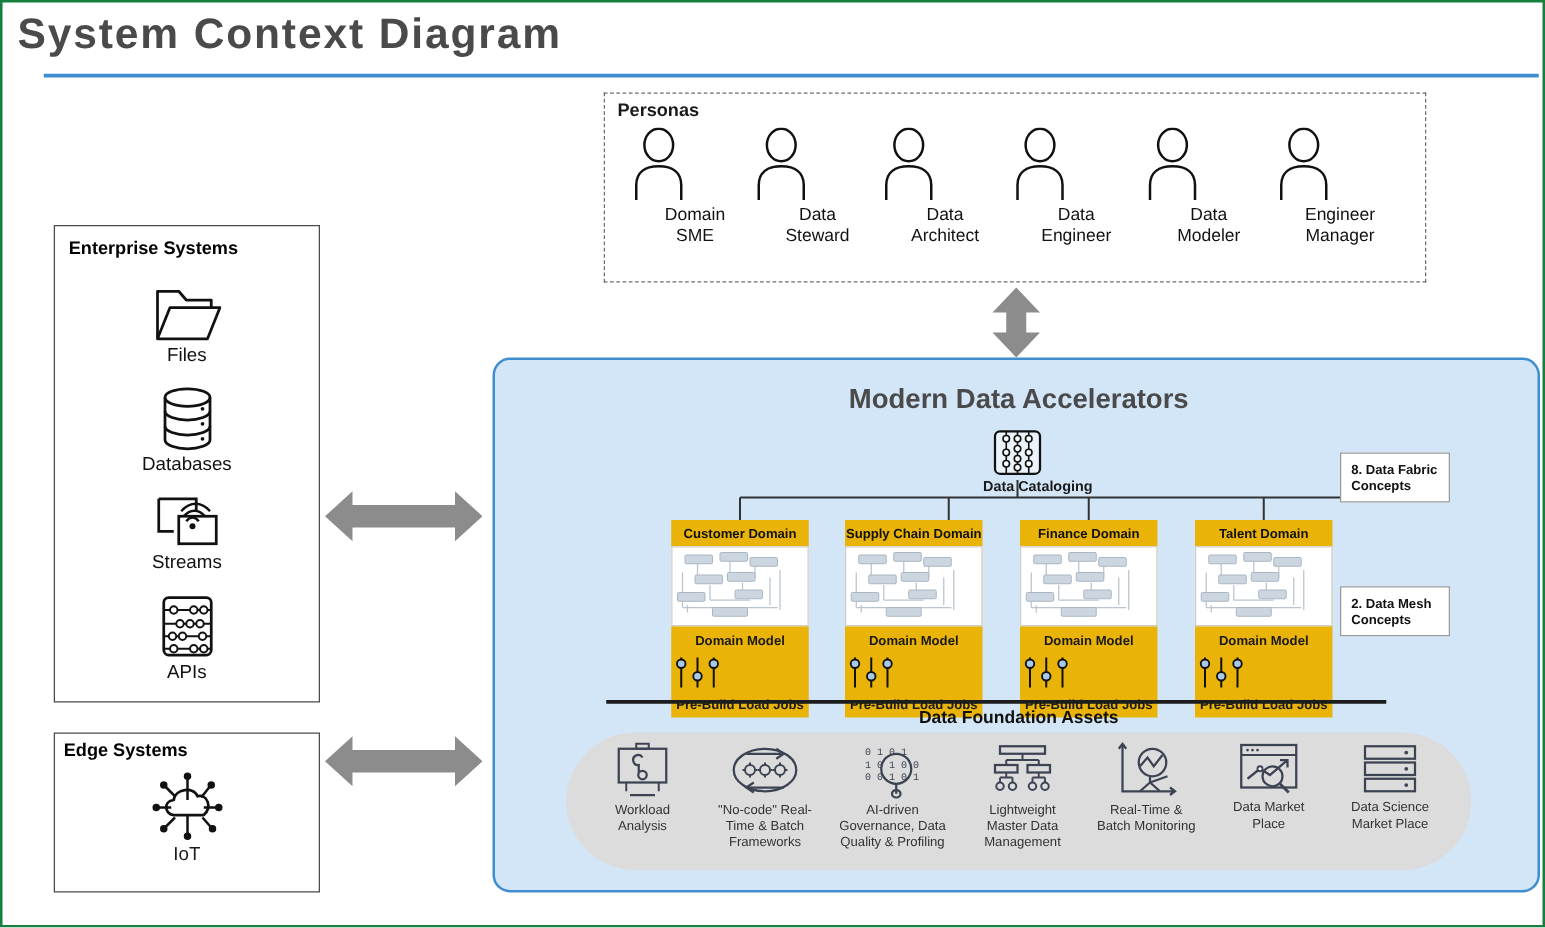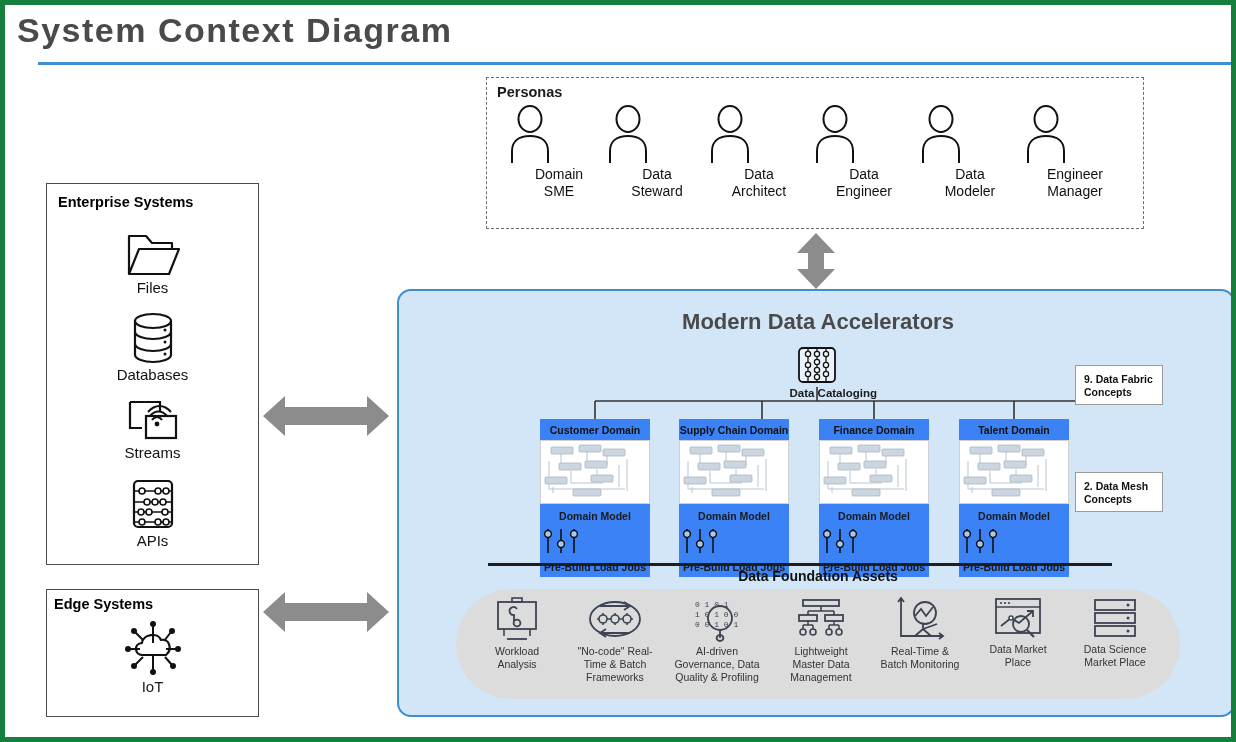--- a/index.html
+++ b/index.html
@@ -1,17 +1,17 @@
 <!DOCTYPE html>
 <html><head>
 <meta charset="utf-8">
 <style>
   html,body{margin:0;padding:0;background:#fff;}
   body{width:1236px;height:742px;font-family:"Liberation Sans",sans-serif;color:#1a1a1a;}
-  #page{position:relative;width:1236px;height:742px;box-sizing:border-box;border:5px solid #15803d;background:#fff;overflow:hidden;}
+  #page{position:relative;width:1236px;height:742px;box-sizing:border-box;border:2px solid #15803d;background:#fff;overflow:hidden;}
 
   
   #title{position:absolute;left:12px;top:6px;font-size:34px;font-weight:bold;color:#4a4a4a;letter-spacing:1.5px;}
   #title-rule{position:absolute;left:33px;top:57px;width:1196px;height:3px;background:#3f8ed0;}
 
   
   .solidbox{position:absolute;box-sizing:border-box;background:#fff;border:1px solid #4a4a4a;}
   .boxlabel{position:absolute;font-size:14.5px;font-weight:bold;color:#000;}
 
   
@@ -38,21 +38,21 @@
   
   #mda{position:absolute;left:392px;top:284px;width:838px;height:428px;box-sizing:border-box;
        background:#d3e6f8;border:2.5px solid #3f8ed0;border-radius:14px;}
   #mda-title{position:absolute;left:0;top:18px;width:838px;text-align:center;font-size:22px;font-weight:bold;color:#4a4a4a;}
 
   #catalog{position:absolute;left:358px;top:55px;width:120px;text-align:right;}
   #catalog .clabel{display:block;font-size:11.5px;font-weight:bold;margin-top:1px;}
 
   #tree{position:absolute;left:0;top:96px;width:838px;height:32px;}
 
-  .domain{position:absolute;top:128px;width:110px;background:#3b82f6;}
+  .domain{position:absolute;top:128px;width:110px;background:#eab308;}
   .domain .dtitle{display:block;text-align:center;font-size:10.5px;font-weight:bold;padding-top:5px;color:#111;}
   .domain .thumb{display:block;margin:4px auto 0 auto;background:#fff;border:1px solid #cfcfcf;}
   .domain .dmodel{display:block;text-align:center;font-size:10.5px;font-weight:bold;margin-top:6px;}
   .domain .slider{display:block;margin:5px auto 0 auto;}
   .domain .djobs{display:block;text-align:center;font-size:10.5px;font-weight:bold;margin-top:6px;padding-bottom:4px;}
 
   .callout{position:absolute;box-sizing:border-box;background:#fff;border:1px solid #9a9a9a;font-size:10.5px;font-weight:bold;
            line-height:13px;padding:7px 8px;color:#111;}
 
   #divider{position:absolute;left:89px;top:272px;width:624px;height:3px;background:#1d1d1d;}
@@ -391,21 +391,21 @@
             <line x1="21" y1="2" x2="21" y2="26" stroke="#111" stroke-width="1.6"></line>
             <line x1="34" y1="2" x2="34" y2="26" stroke="#111" stroke-width="1.6"></line>
             <circle cx="8" cy="7" r="3.4" fill="#a9c9e9" stroke="#111" stroke-width="1.5"></circle>
             <circle cx="21" cy="17" r="3.4" fill="#a9c9e9" stroke="#111" stroke-width="1.5"></circle>
             <circle cx="34" cy="7" r="3.4" fill="#a9c9e9" stroke="#111" stroke-width="1.5"></circle>
           </svg>
       </span>
       <span class="djobs">Pre-Build Load Jobs</span>
     </div>
 
-    <div class="callout" style="left:676px;top:74px;width:88px;height:40px">9. Data Fabric Concepts</div>
+    <div class="callout" style="left:676px;top:74px;width:88px;height:40px">8. Data Fabric Concepts</div>
     <div class="callout" style="left:676px;top:181px;width:88px;height:40px">2. Data Mesh Concepts</div>
 
     <div id="divider"></div>
     <div id="dfa-title">Data Foundation Assets</div>
 
     <div id="pill"></div>
 
     <div class="asset" style="left:66px">
       <svg width="52" height="46" viewBox="0 0 52 46" style="margin:0 auto">
         <rect x="7" y="6" width="38" height="27" fill="none" stroke="#3c4352" stroke-width="1.8"></rect>

